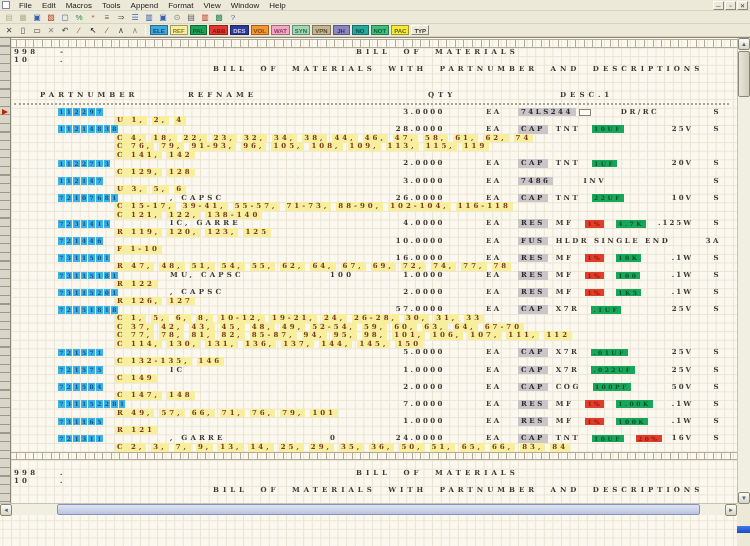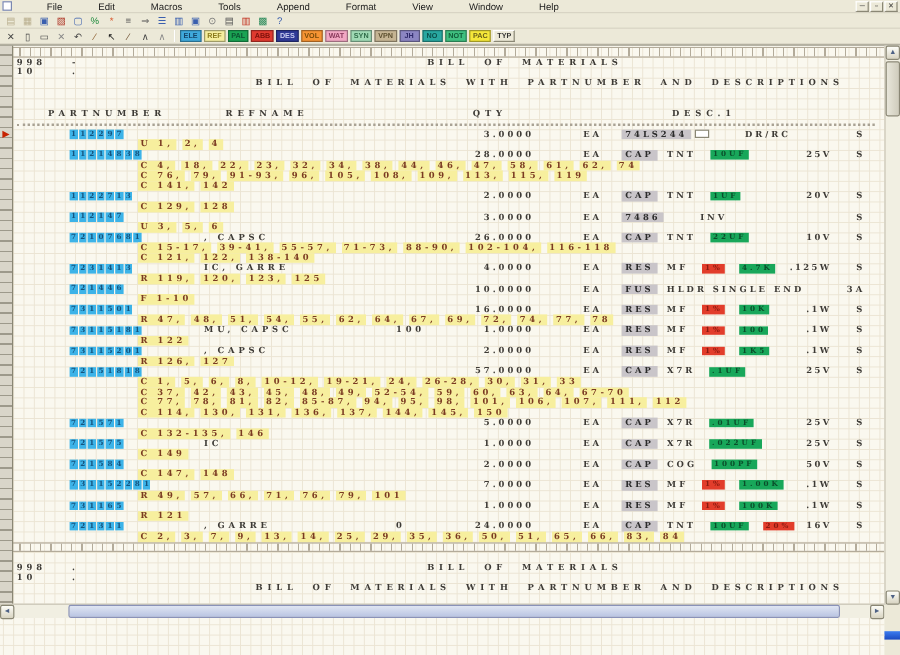--- a/index.html
+++ b/index.html
@@ -13,21 +13,21 @@
   .title-text { color:#fff; font-size:8px; font-weight:bold; letter-spacing:0.2px; white-space:nowrap; overflow:hidden; flex:1;
     text-shadow:1px 1px 1px #0a2a7a; }
   .tb-btns { display:flex; gap:1px; }
   .tb-btn { width:13px; height:11px; border:1px solid #fff; border-radius:2px; color:#fff; font-size:7px; line-height:9px;
     text-align:center; background:linear-gradient(180deg,#5a8ef2,#2356c8); }
   .tb-btn.close { background:linear-gradient(180deg,#ef8a64,#d8401c); }
 
   
   .menubar { height:11px; display:flex; align-items:center; border-bottom:1px solid #d8d4c4; padding:0 2px; }
   .doc-icon { width:8px; height:8px; background:#fff; border:1px solid #7a87b0; margin-right:4px; }
-  .menu-item { font-size:8px; color:#1a1a1a; padding:0 5px; white-space:nowrap;margin-left:20px; }
+  .menu-item { font-size:8px; color:#1a1a1a; padding:0 5px; white-space:nowrap; }
   .mdi-btns { margin-left:auto; display:flex; gap:1px; }
   .mdi-btn { width:11px; height:9px; font-size:6px; line-height:8px; text-align:center; color:#333;
     background:#ece9d8; border:1px solid; border-color:#fff #8a8775 #8a8775 #fff; }
 
   
   .toolbar { height:13px; display:flex; align-items:center; gap:2px; padding:0 3px; border-bottom:1px solid #d8d4c4; }
   .tool-icon { width:12px; height:11px; font-size:8px; line-height:11px; text-align:center; flex:0 0 auto; }
   .tool-sep { width:1px; height:10px; background:#c0bca8; border-right:1px solid #fff; margin:0 2px; flex:0 0 auto; }
   .cat-btn { height:10px; min-width:17px; padding:0 2px; font-size:6px; font-weight:bold; line-height:10px; text-align:center;
     border:1px solid rgba(0,0,0,0.35); flex:0 0 auto; }
@@ -49,31 +49,31 @@
   .row { position:relative; height:8.6px; line-height:8.6px; overflow:visible; white-space:nowrap; }
   .row.cells { border-top:1px solid #b3ab9a; border-bottom:1px solid #b3ab9a;
     background:repeating-linear-gradient(90deg, transparent 0 7.6px, #b3ab9a 7.6px 8.6px); }
   .abs { position:absolute; top:0; white-space:pre; }
   .meta-a { left:14px; letter-spacing:3.2px; }
   .meta-b { left:60px; }
   .meta-c { left:356px; letter-spacing:4px; word-spacing:6px;text-align:right; }
   .sub-c  { left:213px; letter-spacing:4px; word-spacing:6px; }
   .h-part { left:40px; letter-spacing:4px; }
   .h-ref  { left:188px; letter-spacing:4px; }
-  .h-qty  { left:394px; letter-spacing:4px; }
+  .h-qty  { left:428px; letter-spacing:4px; }
   .h-desc { left:560px; letter-spacing:4px; }
   .dots-line { position:absolute; left:14px; right:8px; top:4px; border-top:2px dotted #a9a294; }
 
   .pn-cells { left:58px; display:flex; gap:1px; top:0.5px; }
   .pn-char { width:6.6px; height:7.6px; background:#3cb3e8; color:#15537d; font-size:6px; line-height:7.6px; text-align:center; font-weight:bold; }
   .extra-a { left:170px; letter-spacing:3.2px; }
   .extra-b { left:330px; letter-spacing:3.2px; }
   .qty  { left:352px; width:93px; text-align:right; letter-spacing:2.5px; }
   .unit { left:486px; letter-spacing:2.5px; }
-  .desc { left:518px; right:10px; display:flex; letter-spacing:2.5px; }
+  .desc { left:518px; right:10px; display:flex; align-items:center; letter-spacing:2.5px; }
   .sg-gray  { background:#c9c5c9; color:#2b2b2b; padding:0 3px; }
   .sg-word  { margin-left:8px; }
   .sg-plain { margin-left:30px; }
   .sg-red   { background:#e23d2b; color:#8a1a10; padding:0 2px; margin-left:12px; font-size:6px; line-height:7.6px; align-self:center; }
   .sg-green { background:#18a75a; color:#0a4d2a; padding:0 2px; margin-left:12px; font-size:6px; line-height:7.6px; align-self:center; }
   .sg-box   { width:12px; height:7px; background:#fff; border:1px solid #8a8775; margin-left:3px; }
   .sg-suffix{ position:absolute; right:34px; top:0; letter-spacing:2px; }
   .sg-end   { position:absolute; right:6px; top:0; }
   .ref { left:115px; display:flex; }
   .tok { background:#f7ef9e; color:#7a3a22; padding:0 2px; margin-right:5px; letter-spacing:3px; white-space:pre; }

